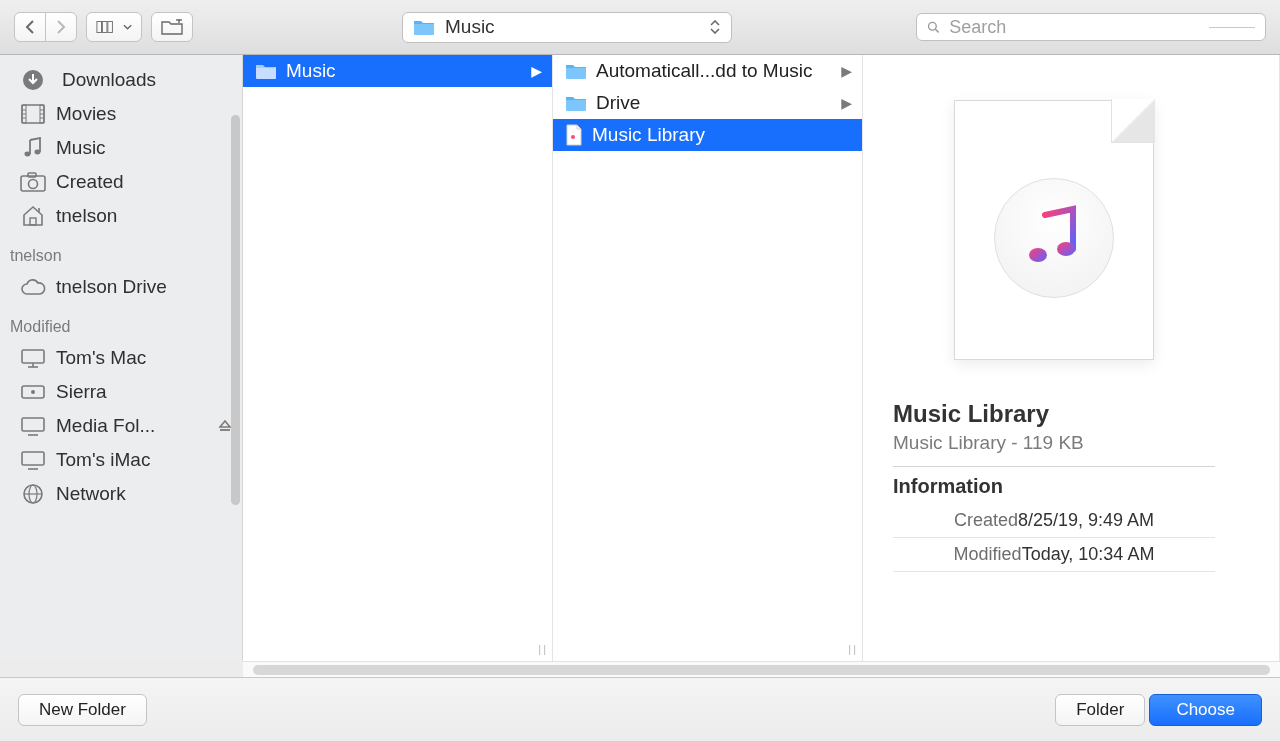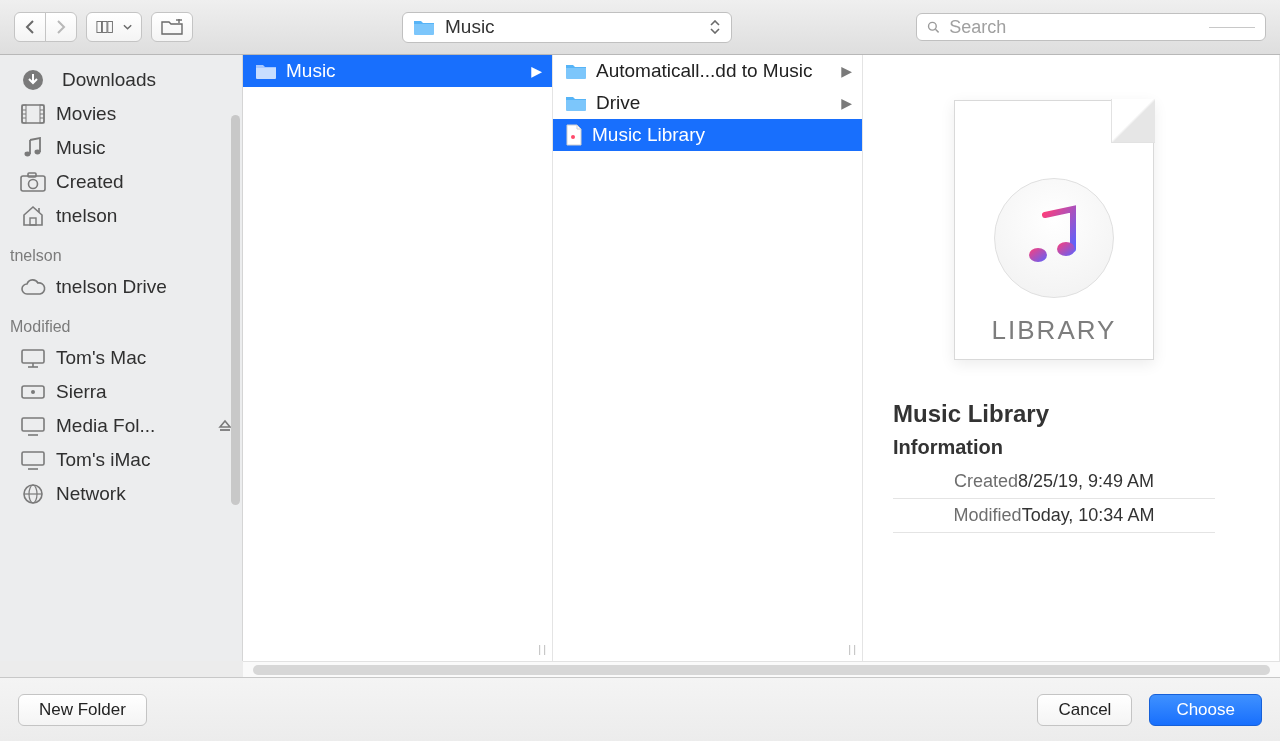--- a/index.html
+++ b/index.html
@@ -49,21 +49,21 @@
   .pv-lib { position:absolute; bottom:14px; left:0; right:0; text-align:center; font-size:26px; letter-spacing:2px; color:#7d7d7d;}
   .pv-title { font-size:24px; font-weight:700; margin-bottom:4px;}
   .pv-sub { color:#7b7b7b; font-size:19px; border-bottom:1px solid #d4d4d4; padding-bottom:12px; margin-bottom:8px;}
   .pv-info-h { font-weight:700; font-size:20px; margin:8px 0 6px 0;}
   .info-row { display:flex; justify-content:center; border-bottom:1px solid #e4e4e4; padding:6px 2px; font-size:18px;}
   .info-row .k { color:#6e6e6e; }
   
   .hscroll { height:16px; background:#fafafa; border-top:1px solid #e2e2e2; position:relative; margin-left:243px;}
   .hscroll-thumb { position:absolute; left:10px; top:3px; height:10px; right:10px; background:#d7d7d7; border-radius:6px;}
   
-  .footer { height:64px; background:linear-gradient(#f4f4f4,#ececec); border-top:1px solid #c8c8c8; display:flex; align-items:center; padding:0 18px; gap:17px;}
+  .footer { height:64px; background:linear-gradient(#f4f4f4,#ececec); border-top:1px solid #c8c8c8; display:flex; align-items:center; padding:0 18px; gap:4px;}
   .btn { height:32px; padding:0 20px; border-radius:6px; border:1px solid #c4c4c4; background:linear-gradient(#ffffff,#f4f4f4); font-size:17px; color:#222; display:flex; align-items:center;}
   .btn.primary { background:linear-gradient(#3f91ff,#186ffd); color:#fff; border-color:#1660d8; padding:0 26px;}
   svg { display:block; }
 </style>
 </head>
 <body>
 
 <div class="toolbar">
   <div class="tb-group">
     <div class="tb-btn">
@@ -303,38 +303,38 @@
                   <stop offset="0" stop-color="#ff3e78"></stop>
                   <stop offset="1" stop-color="#5a63ff"></stop>
                 </linearGradient>
               </defs>
             <path d="M26 12 L54 6 V46" fill="none" stroke="url(#g1)" stroke-width="6" stroke-linecap="round"></path>
             <path d="M26 12 V52" fill="none" stroke="url(#g1)" stroke-width="6" stroke-linecap="round"></path>
             <ellipse cx="19" cy="52" rx="9" ry="7" fill="url(#g1)"></ellipse>
             <ellipse cx="47" cy="46" rx="9" ry="7" fill="url(#g1)"></ellipse>
           </svg>
         </div>
-        <div class="pv-lib">LIBRARY</div>
       </div>
       <div class="pv-title">Music Library</div>
+      <div class="pv-sub">Music Library - 119 KB</div>
       <div class="pv-info-h">Information</div>
       <div class="info-row">
         <span class="k">Created</span>
         <span>8/25/19, 9:49 AM</span>
       </div>
       <div class="info-row">
         <span class="k">Modified</span>
         <span>Today, 10:34 AM</span>
       </div>
     </div>
   </div>
 </div>
 
 <div class="hscroll">
   <div class="hscroll-thumb"></div>
 </div>
 
 <div class="footer">
   <div class="btn">New Folder</div>
   <div class="spacer"></div>
-  <div class="btn">Cancel</div>
+  <div class="btn">Folder</div>
   <div class="btn primary">Choose</div>
 </div>
 
 </body></html>

